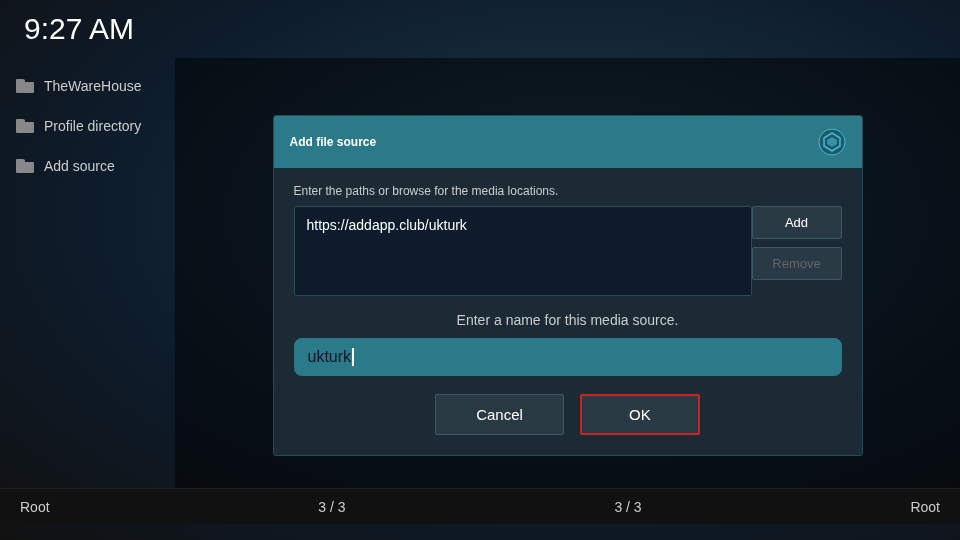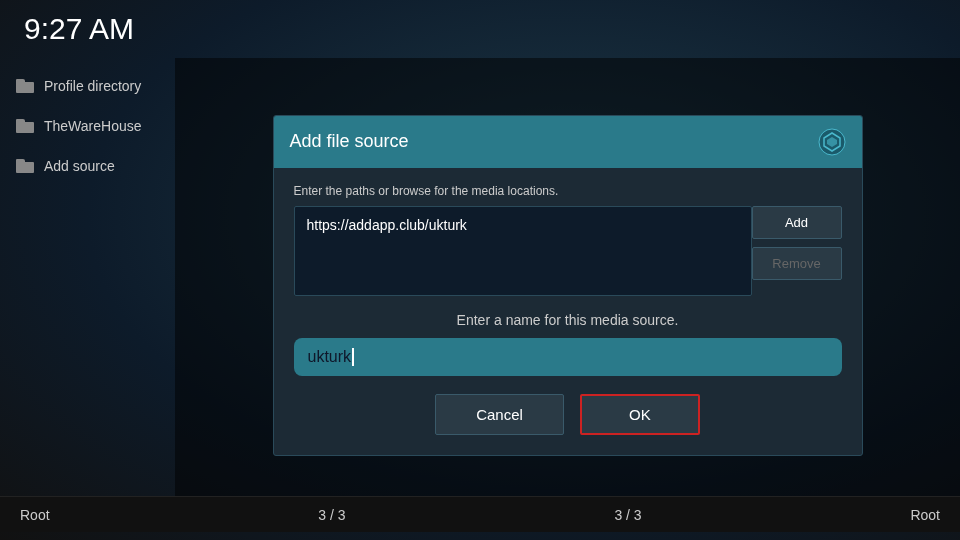--- a/index.html
+++ b/index.html
@@ -121,22 +121,22 @@
 
     .dialog-header {
       background: #2a7a8a;
       padding: 12px 16px;
       display: flex;
       justify-content: space-between;
       align-items: center;
     }
 
     .dialog-header-title {
-      font-size: 18px;
-      font-weight: 400;
+      font-size: 12px;
+      font-weight: 700;
       color: #fff;
     }
 
     .kodi-logo {
       width: 28px;
       height: 28px;
     }
 
     .dialog-body {
       padding: 16px 20px 20px;
@@ -239,21 +239,21 @@
       text-align: center;
     }
 
     .action-btn.ok {
       border: 2px solid #cc2222;
     }
 
     
     .footer {
       position: absolute;
-      bottom: 8px;
+      bottom: 16px;
       left: 0;
       right: 0;
       z-index: 10;
       background: #111;
       height: 36px;
       display: flex;
       align-items: center;
       justify-content: space-between;
       padding: 0 20px;
       border-top: 1px solid #222;
@@ -271,25 +271,25 @@
 
 <div class="header">
   <span class="header-time">9:27 AM</span>
 </div>
 
 <div class="main">
 
   <div class="sidebar">
     <div class="sidebar-item">
       <span class="folder-icon"></span>
-      <span>Profile directory</span>
+      <span>TheWareHouse</span>
     </div>
     <div class="sidebar-item">
       <span class="folder-icon"></span>
-      <span>TheWareHouse</span>
+      <span>Profile directory</span>
     </div>
     <div class="sidebar-item">
       <span class="folder-icon"></span>
       <span>Add source</span>
     </div>
   </div>
 
   <div class="dialog-overlay">
     <div class="dialog">
 

